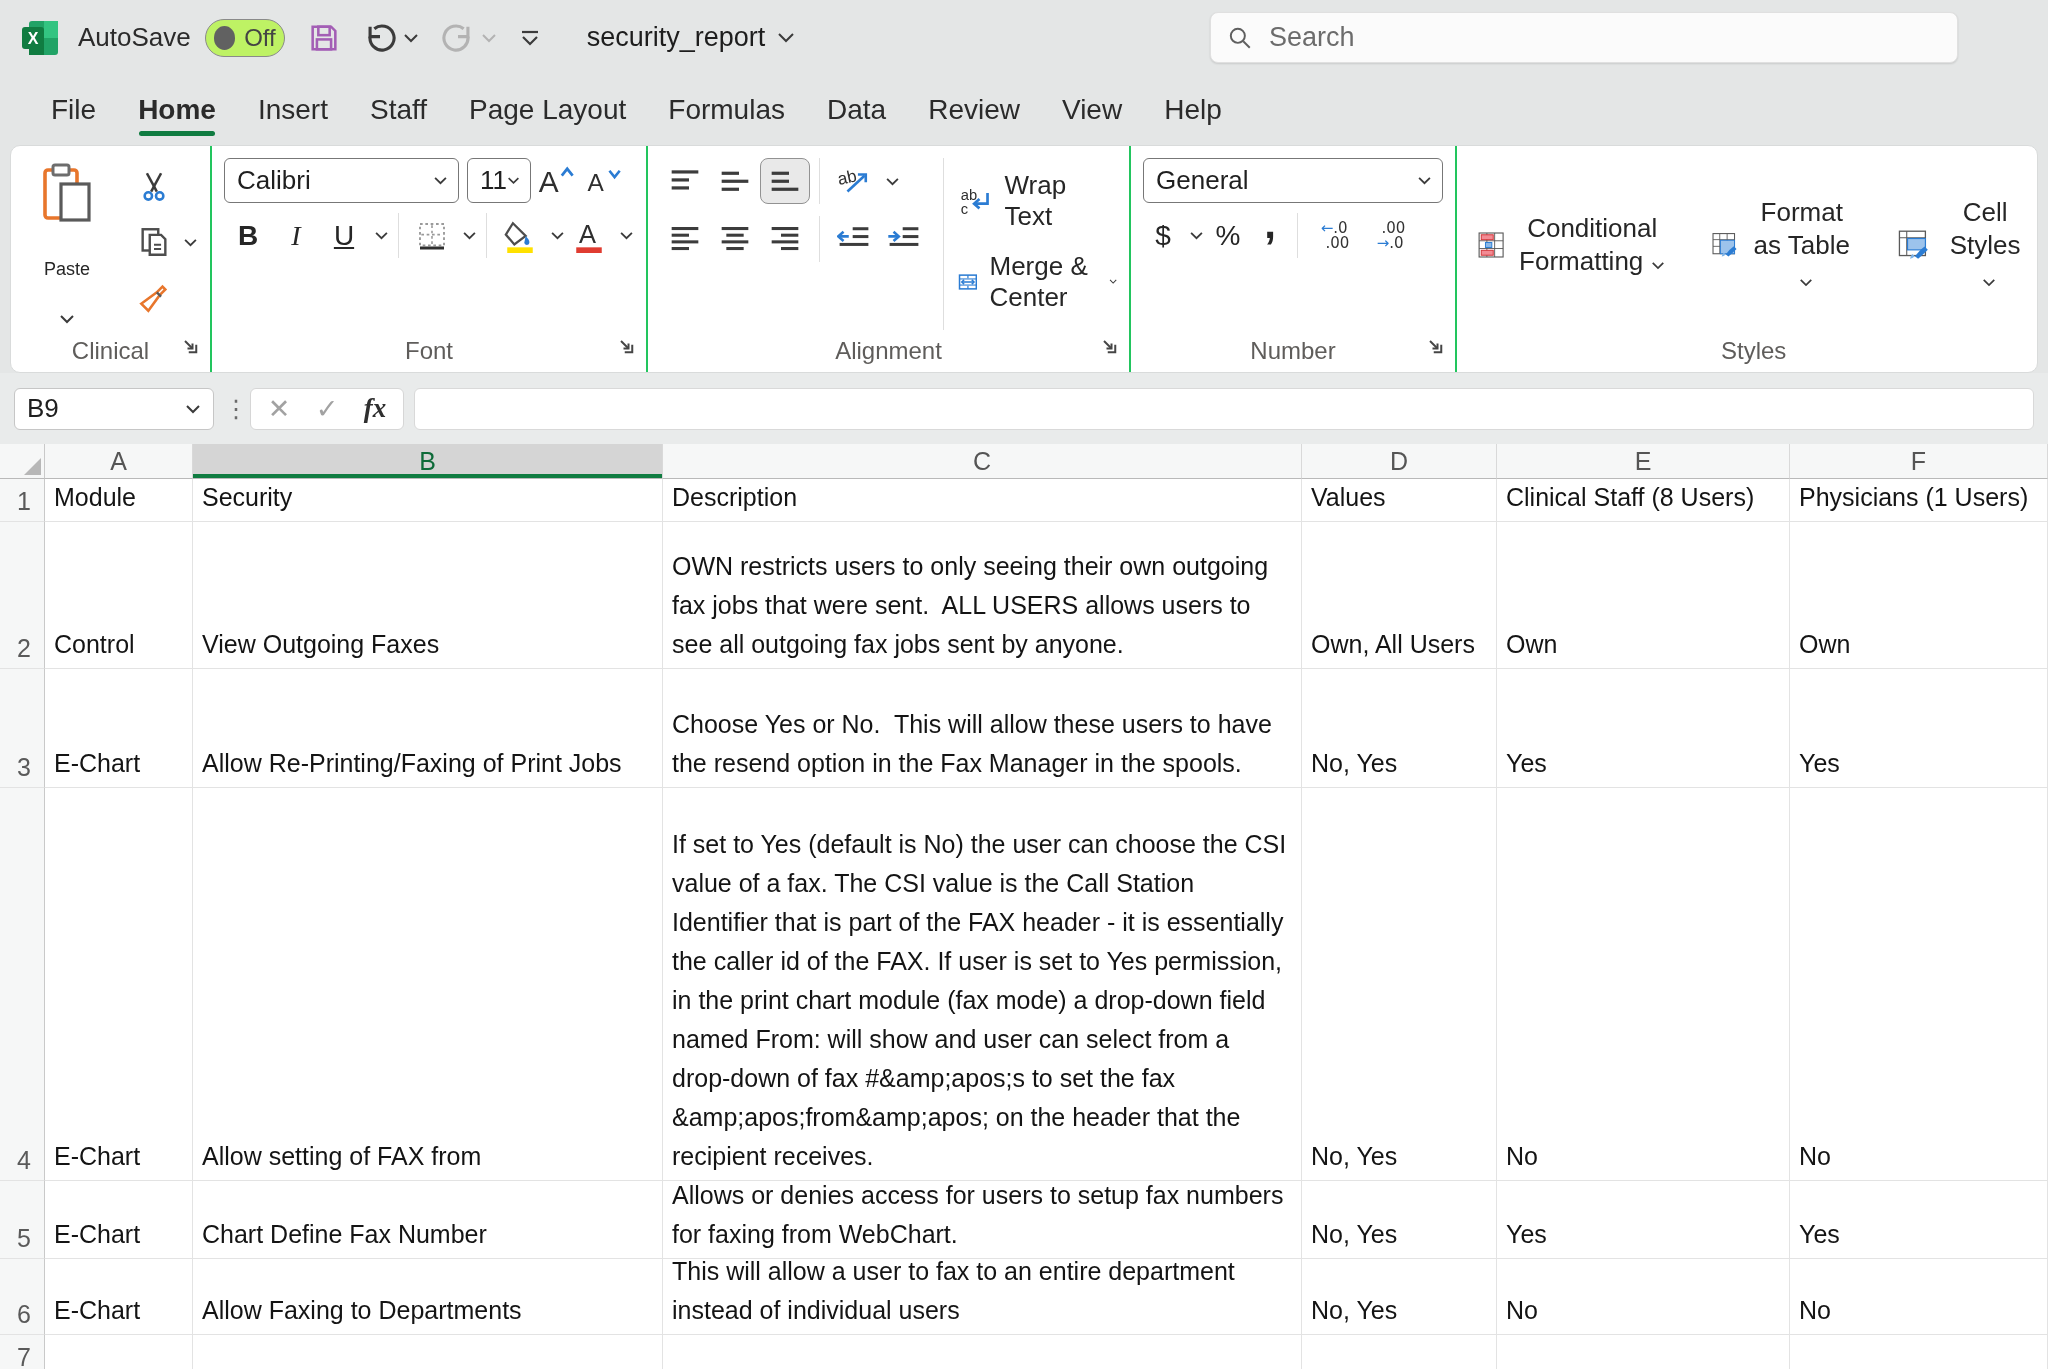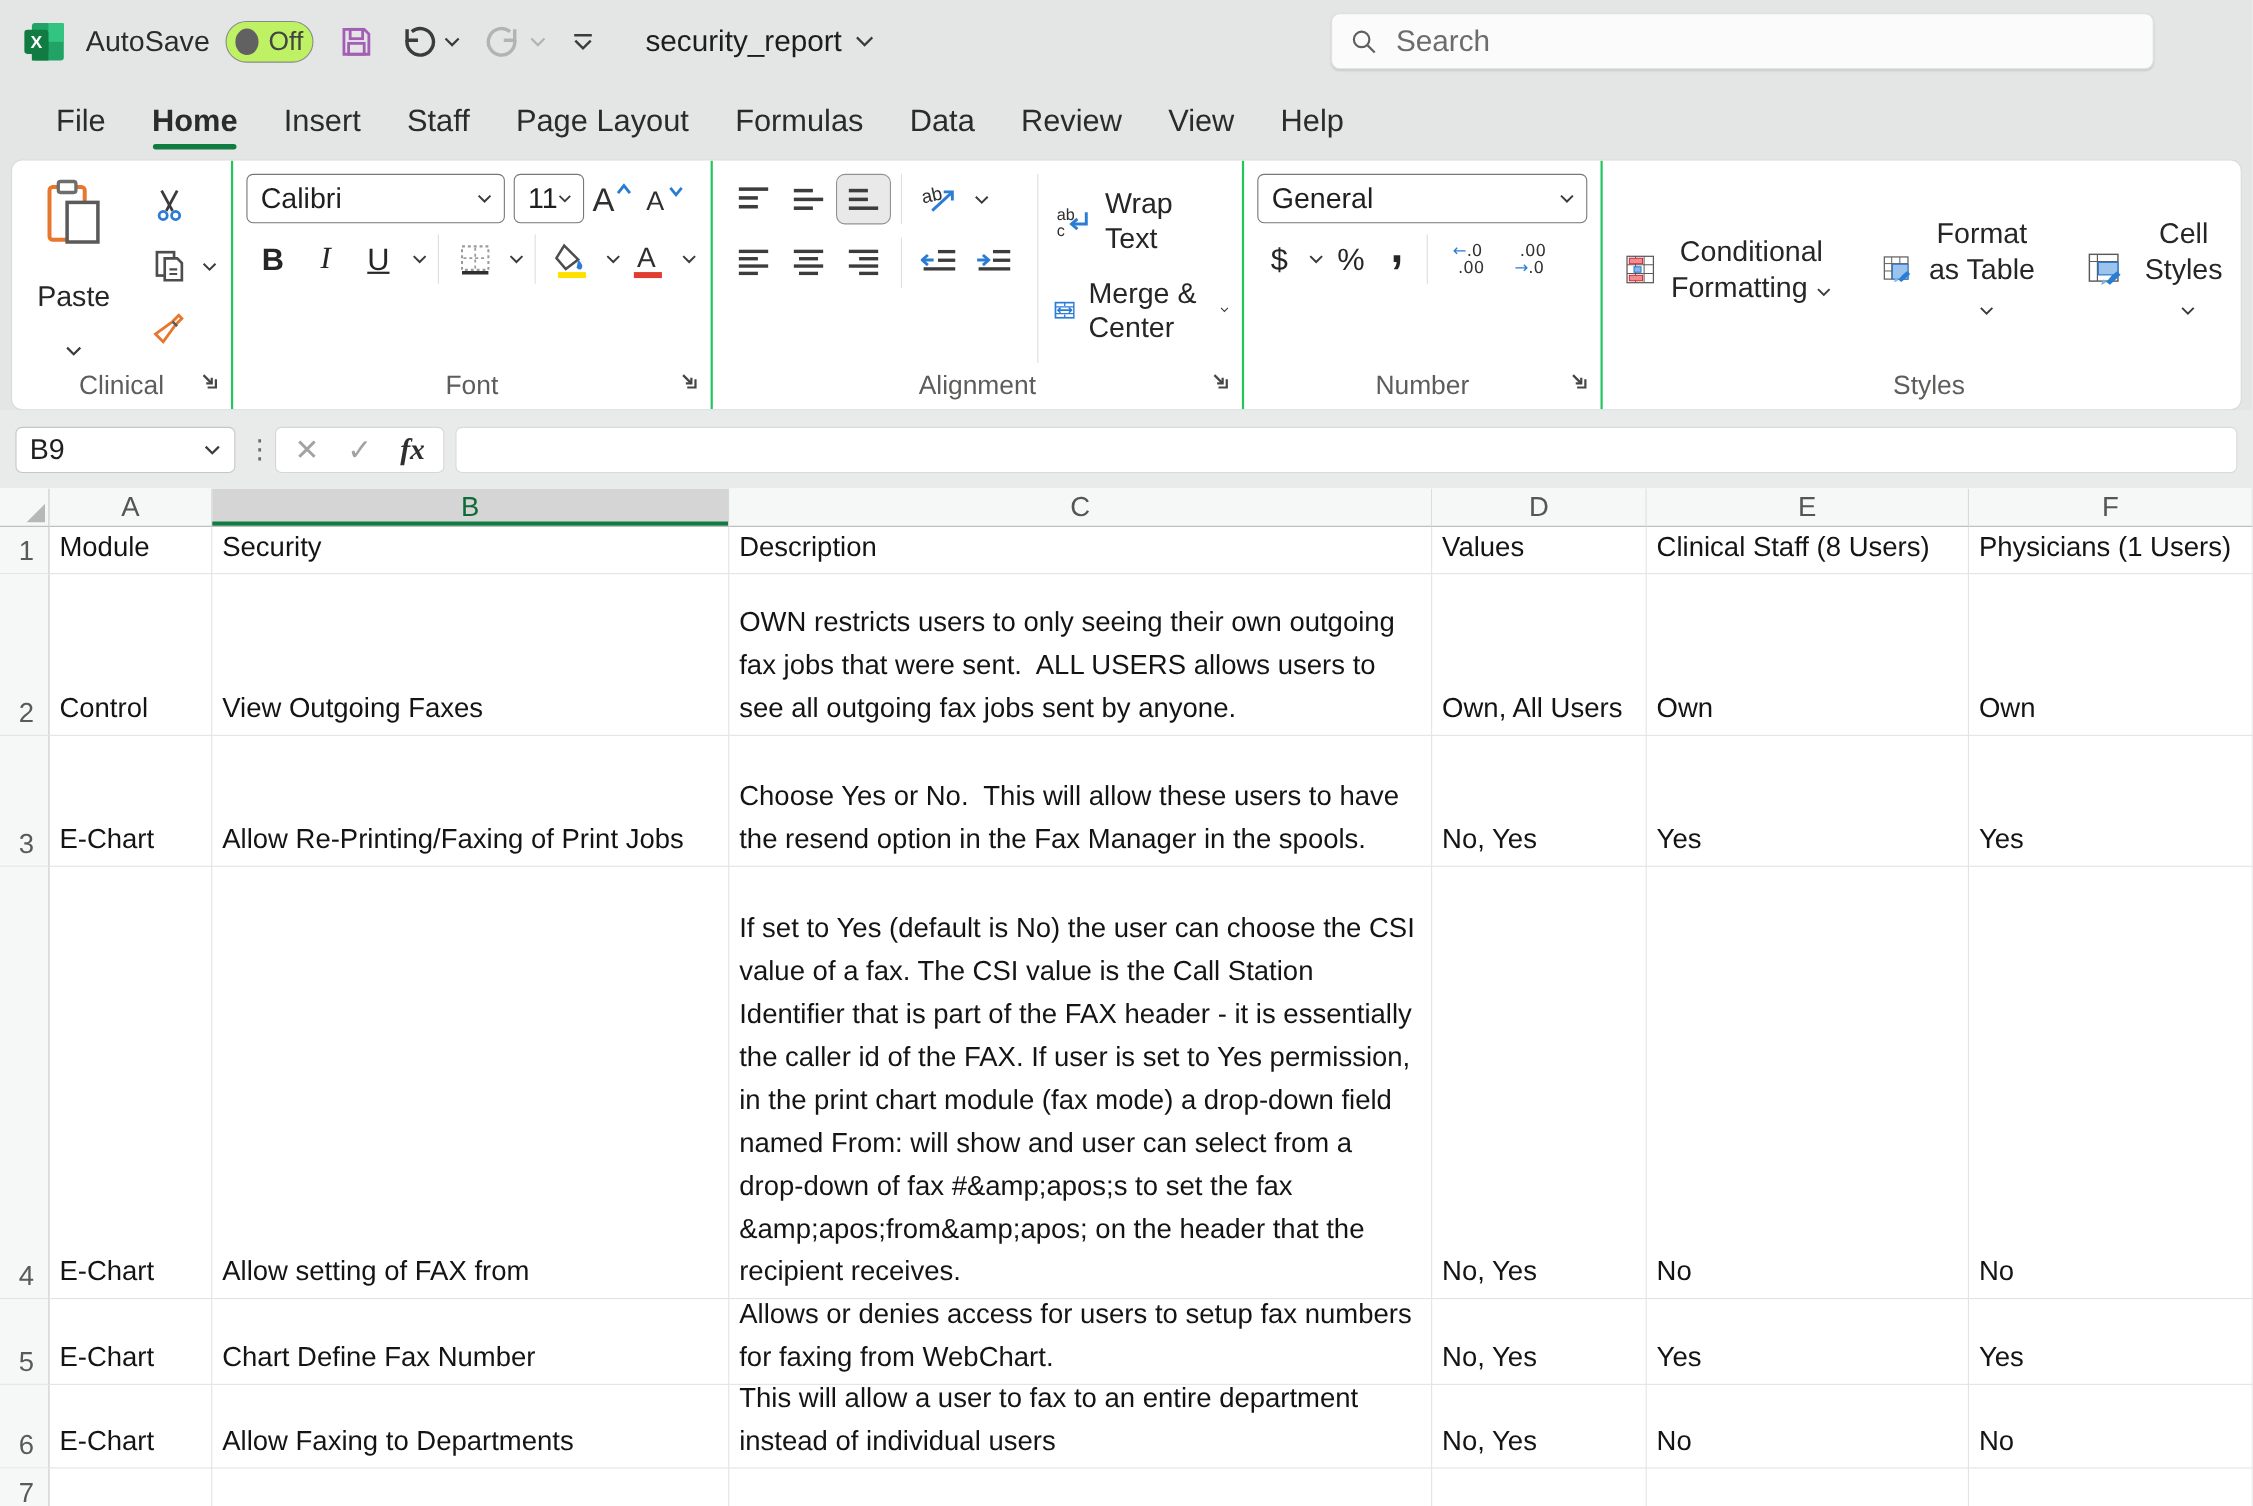--- a/index.html
+++ b/index.html
@@ -34,21 +34,21 @@
   .gfoot { position:relative; height:42px; display:flex; align-items:center; justify-content:center; }
   .glabel { font-size:24px; color:#5f5d5b; }
   .launcher { position:absolute; right:10px; top:6px; }
   .icon-btn { display:flex; align-items:center; justify-content:center; border-radius:6px; }
   .chev { margin-left:6px; }
   .vsep { width:1px; background:#dedede; margin:0 9px; align-self:stretch; }
 
   
   .g-clipboard { width:245px; }
   .paste-btn { width:88px; display:flex; flex-direction:column; align-items:center; justify-content:space-between; padding:4px 0 6px; }
-  .paste-label { font-size:26px; color:#262626; }
+  .paste-label { font-size:18px; color:#262626; }
   .clip-col { display:flex; flex-direction:column; justify-content:space-between; margin-left:20px; padding:6px 0 10px; }
   .clip-col .icon-btn { height:44px; width:46px; }
   .copy-row { display:flex; align-items:center; }
 
   
   .g-font { width:468px; }
   .g-font .gbody { flex-direction:column; gap:10px; }
   .frow { display:flex; align-items:center; }
   .combo { border:1px solid #777; border-radius:6px; height:45px; display:flex; align-items:center; justify-content:space-between; padding:0 10px 0 12px; font-size:26px; color:#1f1f1f; background:#fff; }
   .font-name { width:235px; }

